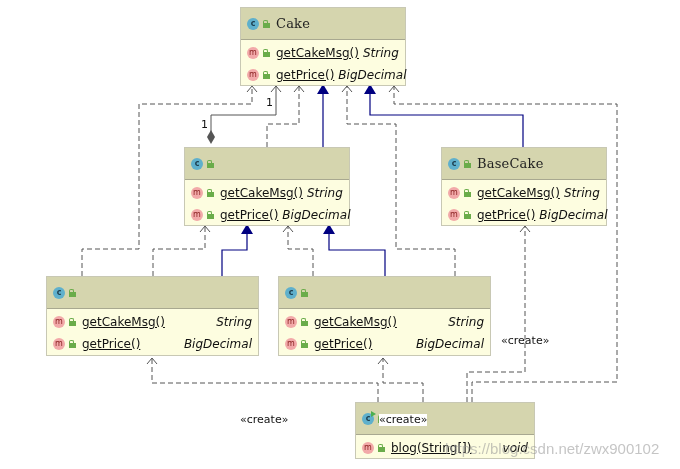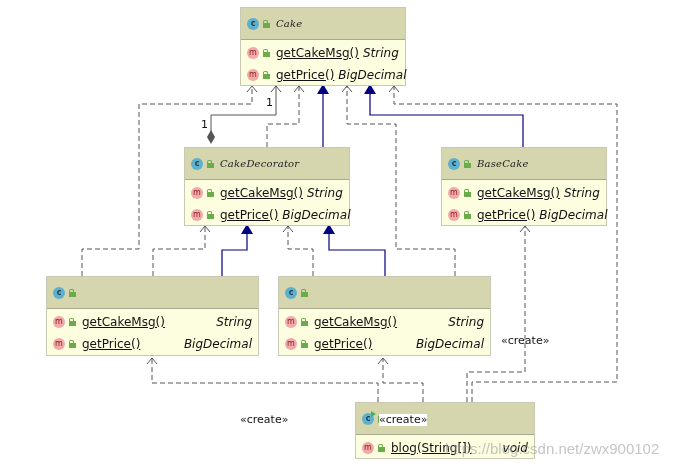--- a/index.html
+++ b/index.html
@@ -1,21 +1,21 @@
 <!DOCTYPE html>
 <html><head>
 <meta charset="utf-8">
 <style>
   html, body { margin:0; padding:0; }
   body { width:680px; height:469px; background:#ffffff; position:relative; overflow:hidden;
          font-family:"DejaVu Sans", sans-serif; }
   svg.lines { position:absolute; left:0; top:0; }
   .cls { position:absolute; border:1px solid #c8c8b4; background:#fdfde0; box-sizing:border-box; }
   .cls .hdr { height:32px; background:#d5d5ae; border-bottom:1px solid #a8a890; display:flex; align-items:center; padding-left:6px; box-sizing:border-box; }
-  .cls .hdr .name { font-family:"DejaVu Serif", serif; font-size:10px; color:#222; margin-left:6px; letter-spacing:0.2px;font-style:italic; }
+  .cls .hdr .name { font-family:"DejaVu Serif", serif; font-size:13px; color:#222; margin-left:6px; letter-spacing:0.2px; }
   .ci { width:12px; height:12px; border-radius:50%; background:#5fb0cc; color:#1c3c4c; font-size:8px; line-height:12px; text-align:center; font-weight:bold; flex:0 0 auto; position:relative; }
   .lock { width:7px; height:8px; margin-left:4px; position:relative; flex:0 0 auto; }
   .lock:before { content:""; position:absolute; left:0; bottom:0; width:7px; height:5px; background:#6aac4a; }
   .lock:after { content:""; position:absolute; left:0px; top:0; width:3px; height:4px; border:1px solid #6aac4a; border-bottom:none; border-radius:2px 2px 0 0; }
   .row { height:23px; display:flex; align-items:center; padding-left:6px; padding-right:6px; font-size:12px; color:#111; box-sizing:border-box; white-space:nowrap; }
   .mi { width:12px; height:12px; border-radius:50%; background:#f2a9a9; color:#8a2020; font-size:8px; line-height:12px; text-align:center; flex:0 0 auto; }
   .row .mname { margin-left:6px;text-decoration:underline; }
   .row .rtype { margin-left:4px;font-style:italic; }
   .row.spread .rtype { margin-left:auto; }
   .lbl { position:absolute; font-size:11px; color:#111; background:#fff; line-height:12px;margin-top:36px; }
@@ -102,21 +102,20 @@
     <span class="lock"></span>
     <span class="mname">getPrice()</span>
     <span class="rtype">BigDecimal</span>
   </div>
 </div>
 
 <div class="cls" style="left:184px;top:147px;width:166px;height:79px;">
   <div class="hdr">
     <span class="ci">c</span>
     <span class="lock"></span>
-    <span class="name">CakeDecorator</span>
   </div>
   <div class="row" style="padding-top:3px">
     <span class="mi">m</span>
     <span class="lock"></span>
     <span class="mname">getCakeMsg()</span>
     <span class="rtype">String</span>
   </div>
   <div class="row">
     <span class="mi">m</span>
     <span class="lock"></span>

